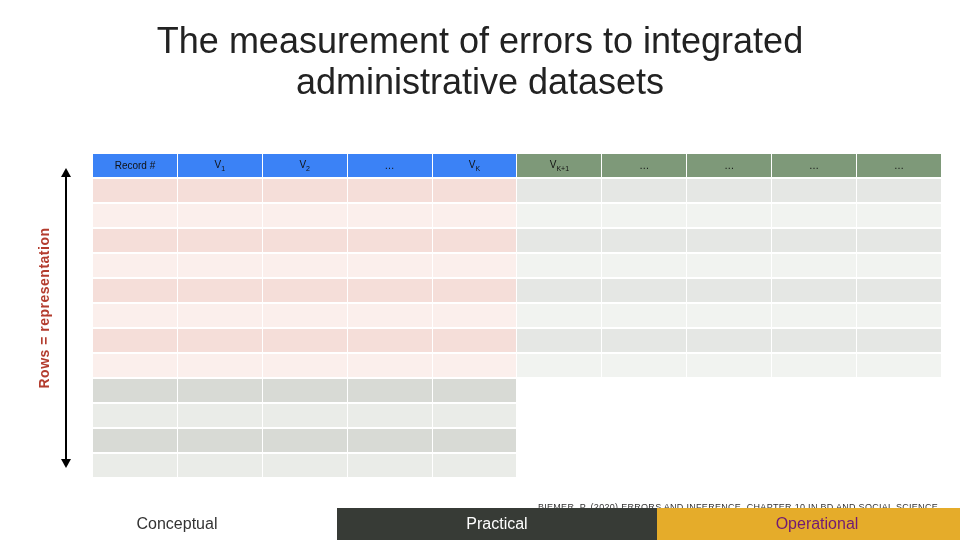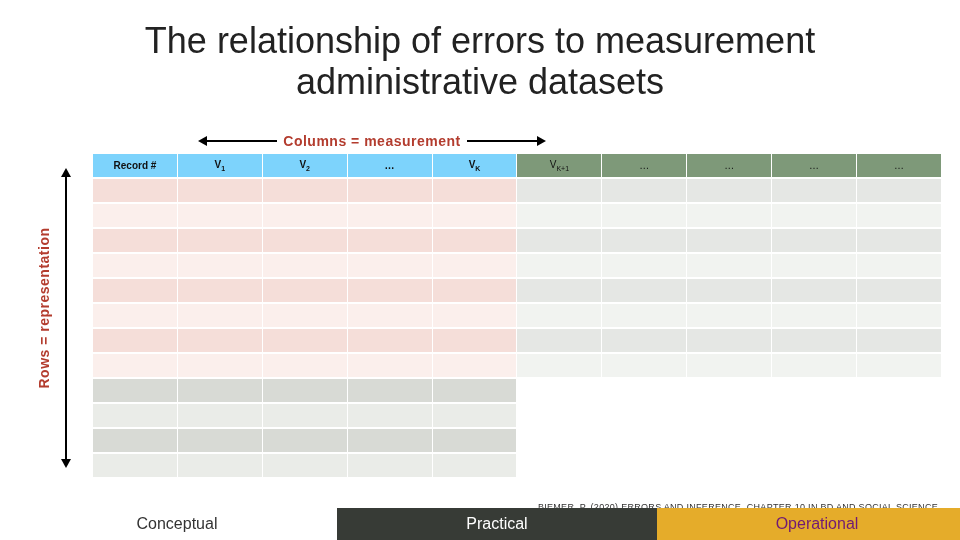--- a/index.html
+++ b/index.html
@@ -14,54 +14,43 @@
   .h-arrow .tri-r { width: 0; height: 0; border-top: 5px solid transparent; border-bottom: 5px solid transparent; border-left: 9px solid #000; }
   .row-label { position: absolute; left: 32px; top: 178px; width: 22px; height: 260px; }
   .row-label .text { position: absolute; left: 12px; top: 130px; transform: translate(-50%, -50%) rotate(-90deg); white-space: nowrap; font-size: 14px; font-weight: 700; color: #b33c2e; letter-spacing: .5px; }
   .v-arrow { position: absolute; left: 60px; top: 168px; width: 12px; height: 300px; display: flex; flex-direction: column; align-items: center; }
   .v-arrow .tri-u { width: 0; height: 0; border-left: 5px solid transparent; border-right: 5px solid transparent; border-bottom: 9px solid #000; }
   .v-arrow .tri-d { width: 0; height: 0; border-left: 5px solid transparent; border-right: 5px solid transparent; border-top: 9px solid #000; }
   .v-arrow .line { width: 2px; flex: 1; background: #000; }
   .grid { position: absolute; left: 92px; top: 152px; width: 850px; }
   .grid table { border-collapse: separate; border-spacing: 1px 2px; width: 100%; table-layout: fixed; }
   .grid td { height: 23px; font-size: 10px; text-align: center; vertical-align: middle; color: #111; }
-  .hdr-dark { background: #7dd3fc; color: #fff; font-weight: 700; font-size: 11px; }
+  .hdr-dark { background: #3b82f6; color: #fff; font-weight: 400; font-size: 11px; }
   .hdr-green { background: #7e9979; color: #fff; font-size: 10px; }
   .pink-d { background: #f5ded9; }
   .pink-l { background: #fbefec; }
   .grey-d { background: #e5e7e4; }
   .grey-l { background: #f1f3f0; }
   .grey-b-d { background: #d8dad5; }
   .grey-b-l { background: #eaece8; }
   .sub { font-size: 7px; vertical-align: sub; }
   .citation { position: absolute; right: 22px; top: 502px; font-size: 9px; color: #333; letter-spacing: .3px; }
   .footer { position: absolute; left: 17px; bottom: 0; width: 960px; height: 32px; display: flex; }
   .footer div { flex: 1; display: flex; align-items: center; justify-content: center; font-size: 16px; }
   .f-c { background: #ffffff; color: #333; }
   .f-p { background: #373b36; color: #fff; }
   .f-o { background: #e5ac2a; color: #701a75; }
 </style>
 </head>
 <body>
 
 <div class="slide">
 
-  <div class="title">The relationship of errors to measurement administrative datasets</div>
-
-  <div class="col-label-wrap">
-    <span class="h-arrow">
-        <span class="tri-l"></span>
-        <span class="line"></span>
-      </span>
-    <span class="col-label">Columns = measurement</span>
-    <span class="h-arrow">
-        <span class="line"></span>
-        <span class="tri-r"></span>
-      </span>
-  </div>
+  <div class="title">The measurement of errors to integrated administrative datasets</div>
+
 
   <div class="row-label">
     <span class="text">Rows = representation</span>
   </div>
   <div class="v-arrow">
     <span class="tri-u"></span>
       <span class="line"></span>
       <span class="tri-d"></span>
   </div>
 

